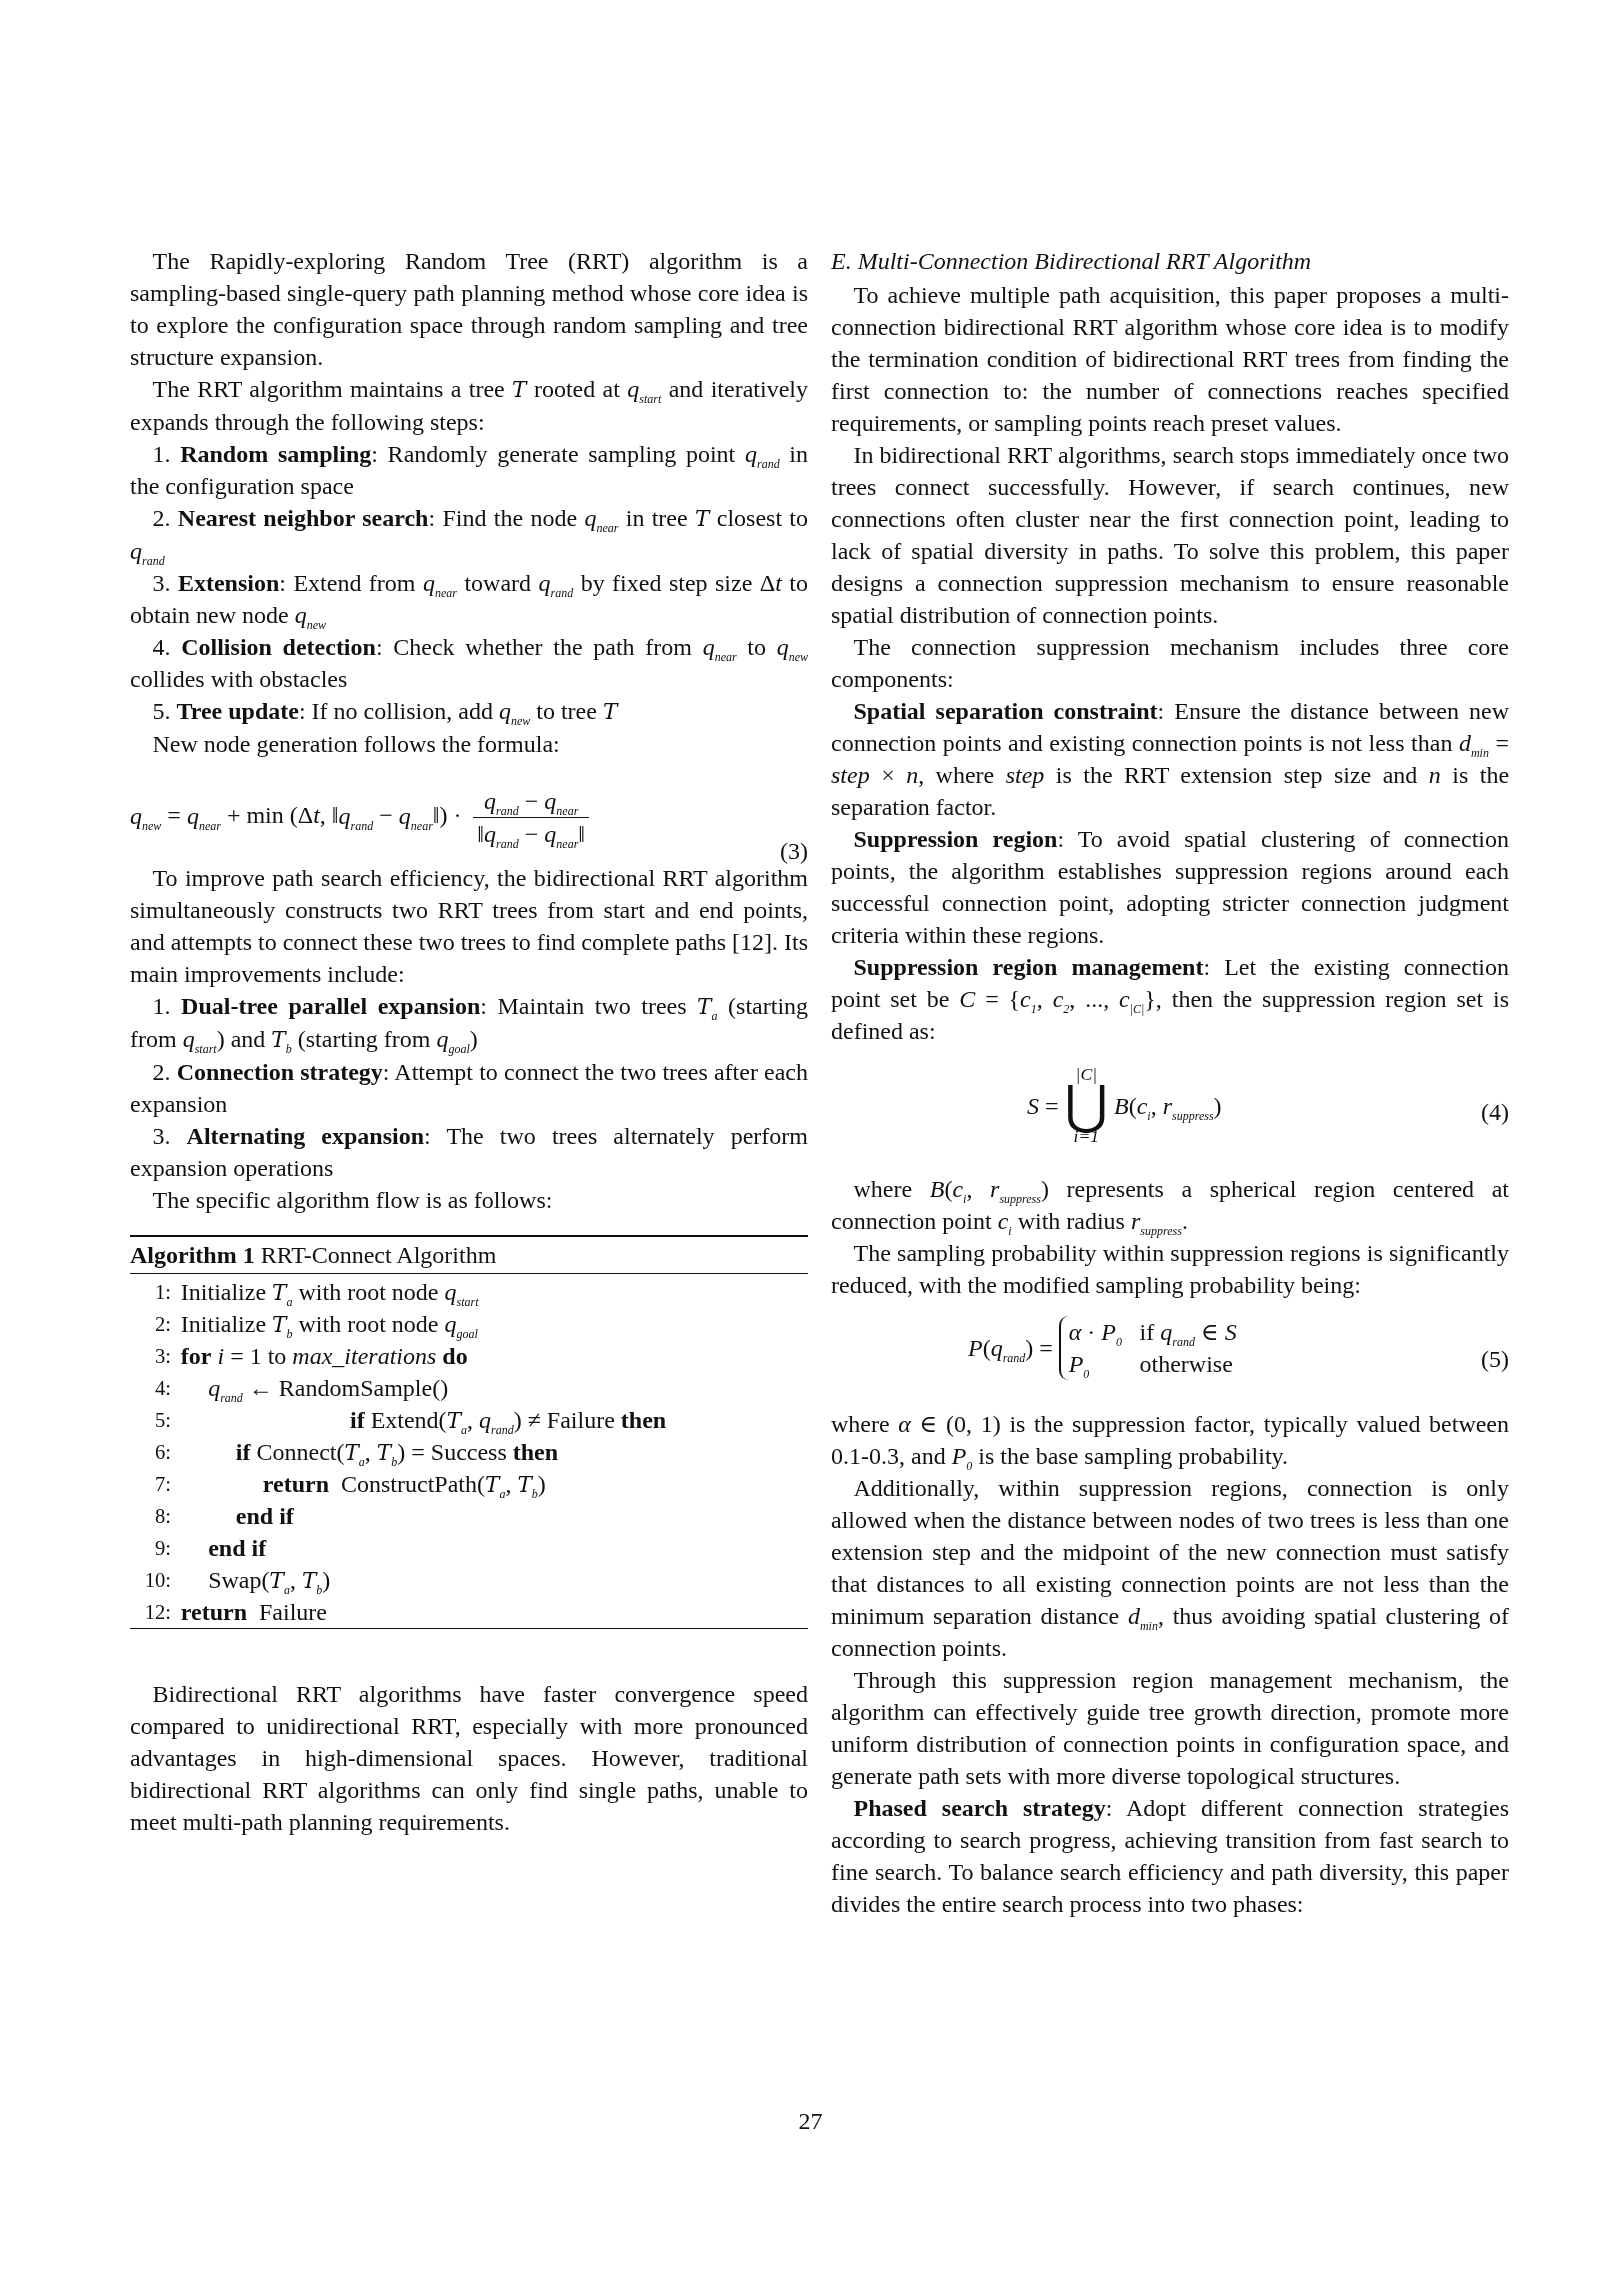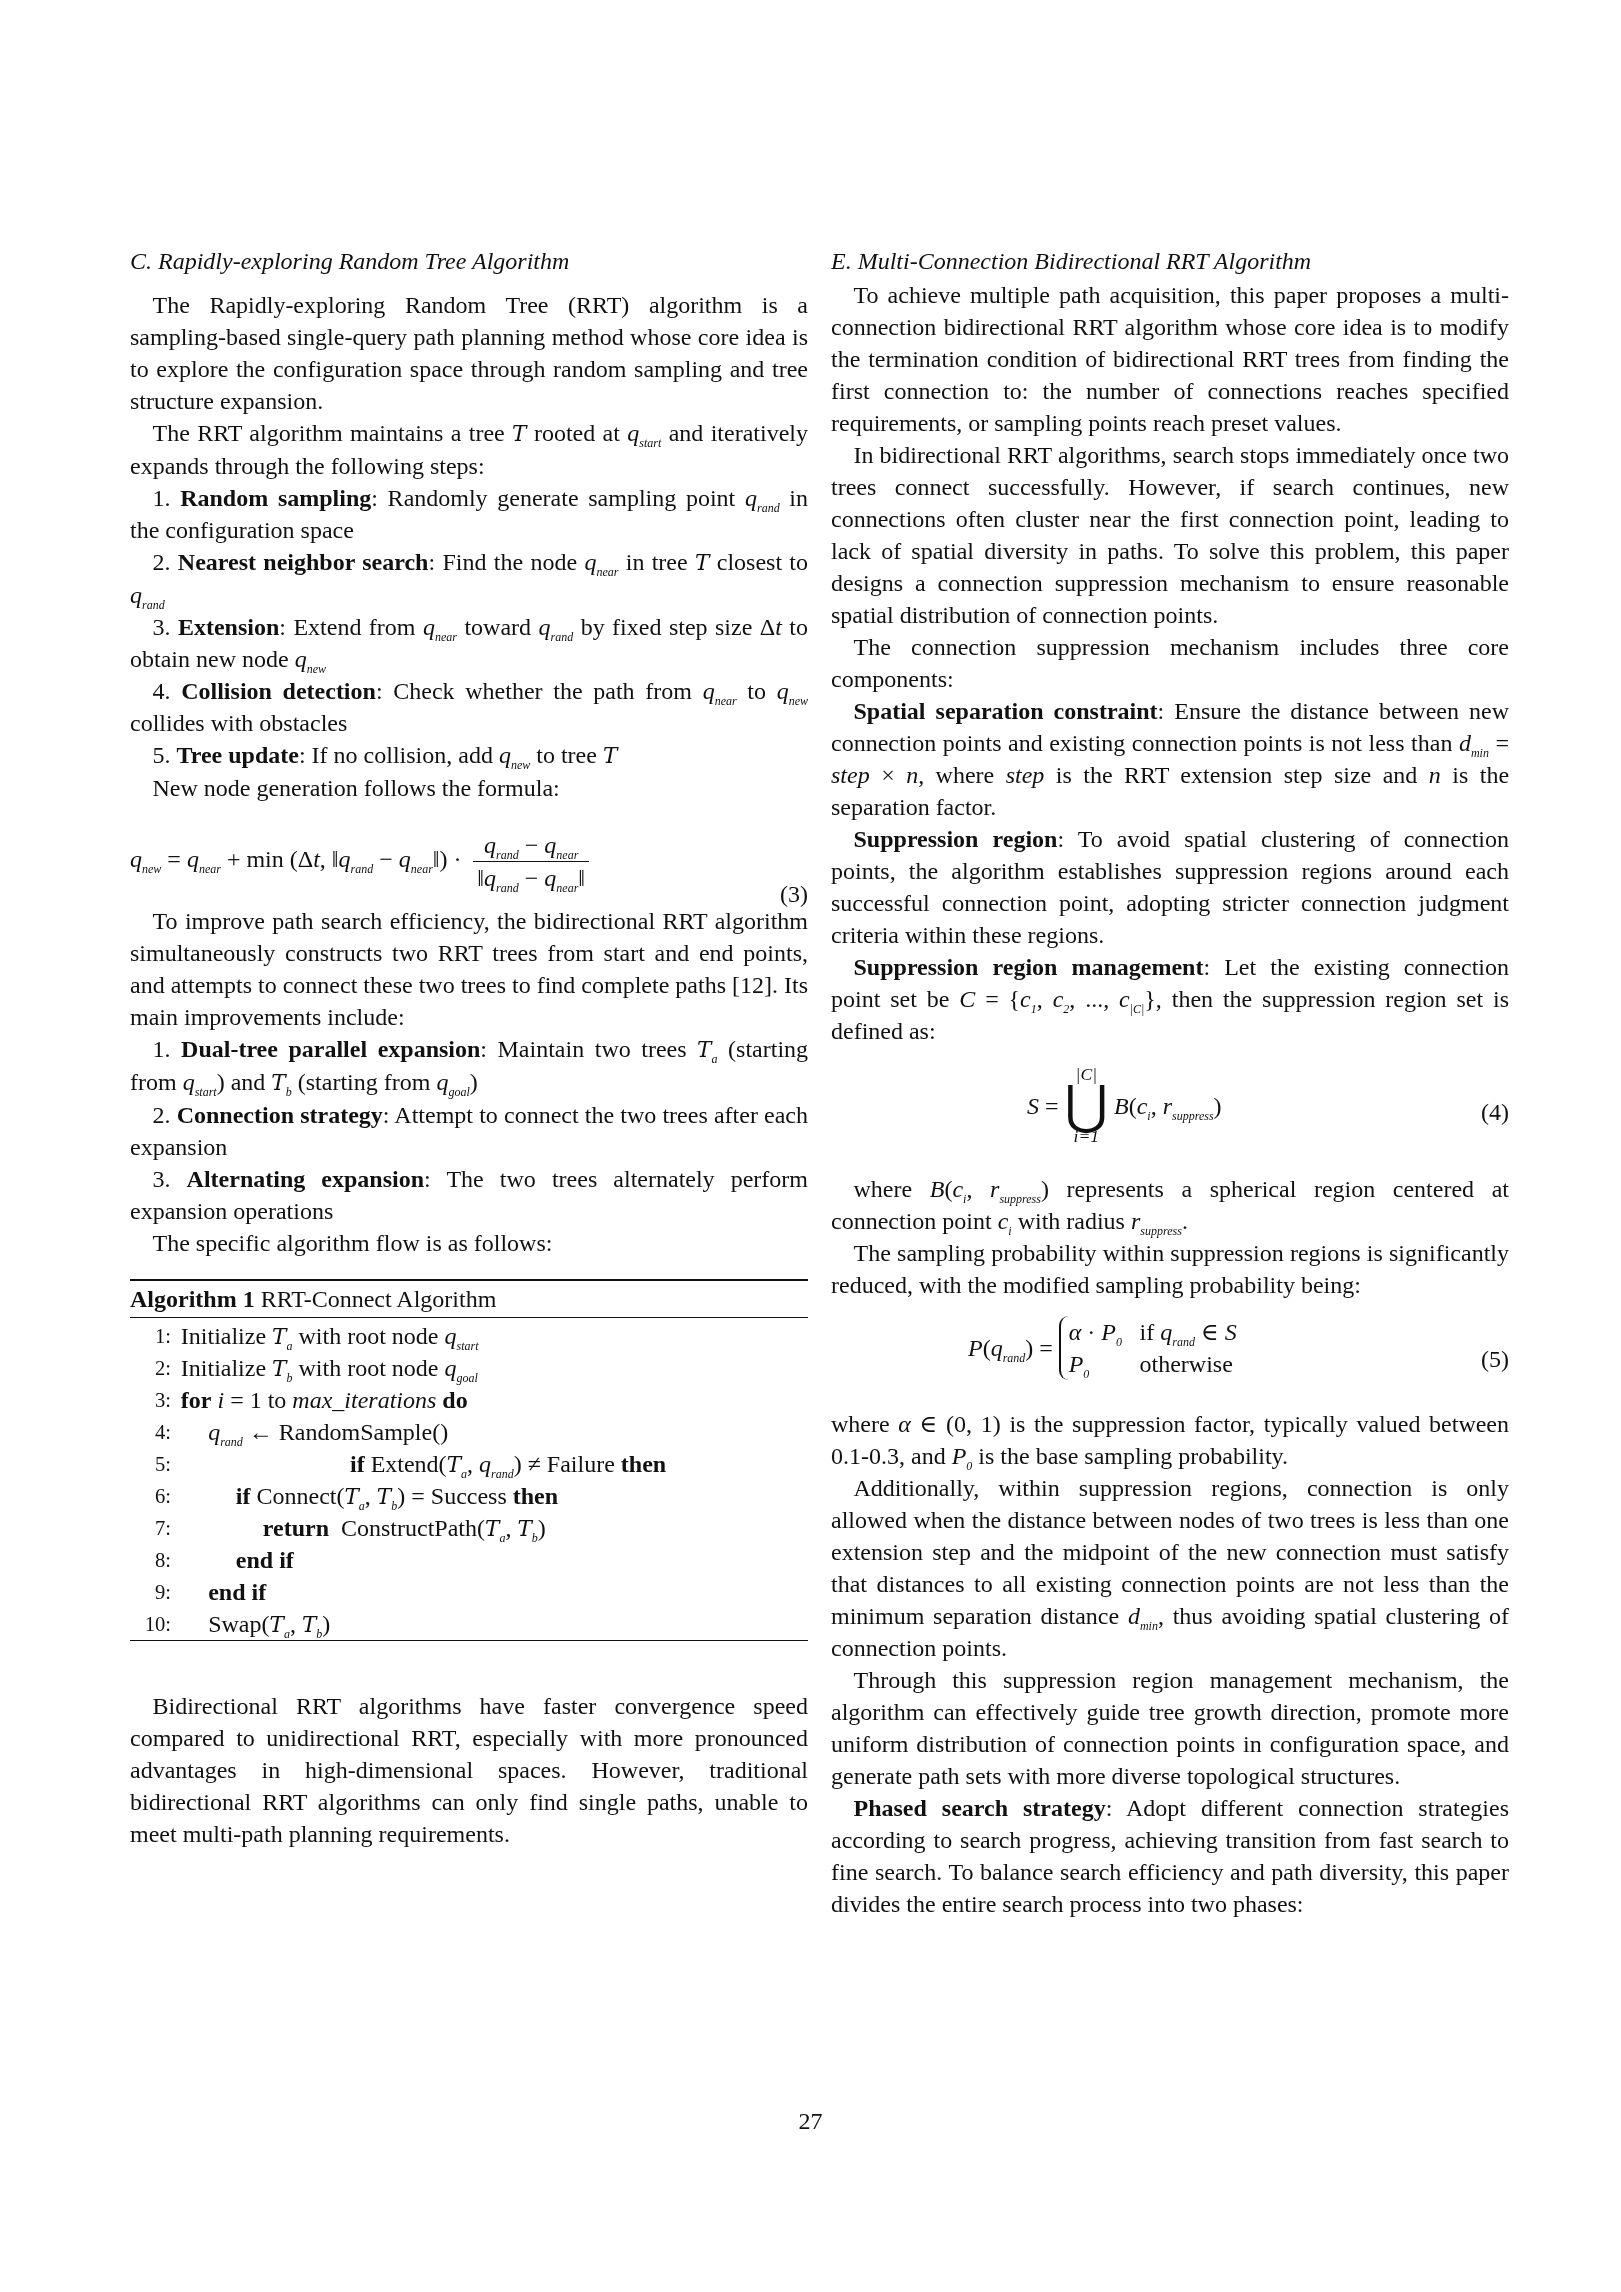--- a/index.html
+++ b/index.html
@@ -30,21 +30,20 @@
   .stack{display:inline-block;vertical-align:middle;text-align:center;line-height:23.5px;}
   .stack .lim{display:block;font-size:17.6px;font-style:italic;}
   .cases{display:inline-block;vertical-align:middle;border-left:2px solid #111;border-radius:9.8px 0 0 9.8px;padding-left:7.8px;}
   .cases td{padding:0 17.6px 0 0;font-size:24px;}
 </style>
 </head>
 <body>
 
 <div id="left" class="col">
 
-  <p class="sec">C. Rapidly-exploring Random Tree Algorithm</p>
   <p>The Rapidly-exploring Random Tree (RRT) algorithm is a sampling-based single-query path planning method whose core idea is to explore the configuration space through random sampling and tree structure expansion.</p>
   <p><span>The RRT algorithm maintains a tree</span> <span class="cal">T</span> <span>rooted at</span> <span class="m">q<sub>start</sub></span> <span>and iteratively expands through the following steps:</span></p>
 
   <p><span>1.</span> <b>Random sampling</b><span>: Randomly generate sampling point</span> <span class="m">q<sub>rand</sub></span> <span>in the configuration space</span></p>
   <p><span>2.</span> <b>Nearest neighbor search</b><span>: Find the node</span> <span class="m">q<sub>near</sub></span> <span>in tree</span> <span class="cal">T</span> <span>closest to</span> <span class="m">q<sub>rand</sub></span></p>
   <p><span>3.</span> <b>Extension</b><span>: Extend from</span> <span class="m">q<sub>near</sub></span> <span>toward</span> <span class="m">q<sub>rand</sub></span> <span>by fixed step size</span> <span class="m"><span class="mr">Δ</span>t</span> <span>to obtain new node</span> <span class="m">q<sub>new</sub></span></p>
   <p><span>4.</span> <b>Collision detection</b><span>: Check whether the path from</span> <span class="m">q<sub>near</sub></span> <span>to</span> <span class="m">q<sub>new</sub></span> <span>collides with obstacles</span></p>
   <p><span>5.</span> <b>Tree update</b><span>: If no collision, add</span> <span class="m">q<sub>new</sub></span> <span>to tree</span> <span class="cal">T</span></p>
   <p>New node generation follows the formula:</p>
 
@@ -98,20 +97,24 @@
           <span class="lc" style="padding-left:55px;"><b>end if</b></span>
         </div>
       <div class="line">
           <span class="ln">9:</span>
           <span class="lc" style="padding-left:27.4px;"><b>end if</b></span>
         </div>
       <div class="line">
           <span class="ln">10:</span>
           <span class="lc" style="padding-left:27.4px;"><span>Swap(</span><span class="cal">T</span><sub>a</sub>, <span class="cal">T</span><sub>b</sub>)</span>
         </div>
+      <div class="line">
+          <span class="ln">12:</span>
+          <span class="lc"><b>return</b>&nbsp; <span>Failure</span></span>
+        </div>
     </div>
   </div>
 
   <p style="margin-top:49px;">Bidirectional RRT algorithms have faster convergence speed compared to unidirectional RRT, especially with more pronounced advantages in high-dimensional spaces. However, traditional bidirectional RRT algorithms can only find single paths, unable to meet multi-path planning requirements.</p>
 </div>
 
 <div id="right" class="col">
   <p class="sec" style="margin-bottom:2px;">E. Multi-Connection Bidirectional RRT Algorithm</p>
   <p>To achieve multiple path acquisition, this paper proposes a multi-connection bidirectional RRT algorithm whose core idea is to modify the termination condition of bidirectional RRT trees from finding the first connection to: the number of connections reaches specified requirements, or sampling points reach preset values.</p>
   <p>In bidirectional RRT algorithms, search stops immediately once two trees connect successfully. However, if search continues, new connections often cluster near the first connection point, leading to lack of spatial diversity in paths. To solve this problem, this paper designs a connection suppression mechanism to ensure reasonable spatial distribution of connection points.</p>

